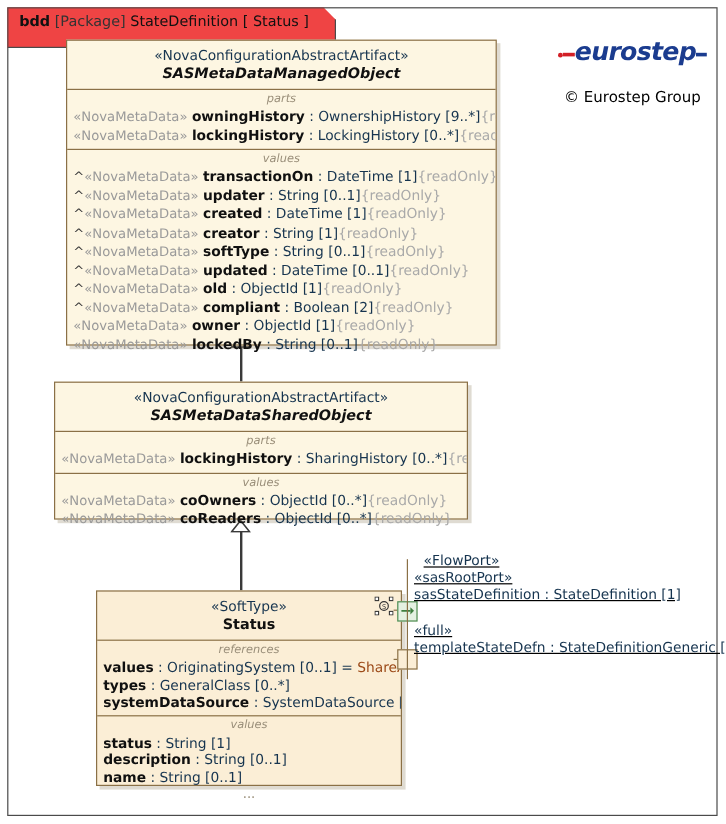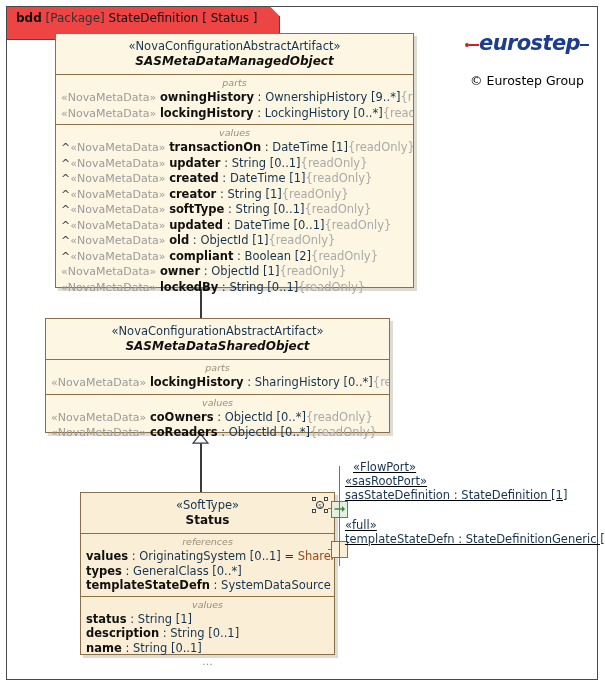--- a/index.html
+++ b/index.html
@@ -187,21 +187,21 @@
         <rect x="12.5" y="0.5" width="3" height="3" fill="#fff" stroke="#333" stroke-width="0.9"></rect>
         <rect x="0.5" y="12.5" width="3" height="3" fill="#fff" stroke="#333" stroke-width="0.9"></rect>
         <rect x="12.5" y="12.5" width="3" height="3" fill="#fff" stroke="#333" stroke-width="0.9"></rect>
       </svg>
     </div>
     <div class="cmp-sec">
       <div class="sec-label">references</div>
       <div>
           <div class="feat"><span class="pn">values</span><span class="ty"> : OriginatingSystem [0..1] = </span><span class="dv">ShareAspace</span></div>
           <div class="feat"><span class="pn">types</span><span class="ty"> : GeneralClass [0..*]</span></div>
-          <div class="feat"><span class="pn">templateStateDefn</span><span class="ty"> : SystemDataSource [0..1]</span></div>
+          <div class="feat"><span class="pn">systemDataSource</span><span class="ty"> : SystemDataSource [0..1]</span></div>
         </div>
     </div>
     <div class="cmp-sec last">
       <div class="sec-label">values</div>
       <div>
           <div class="feat"><span class="pn">status</span><span class="ty"> : String [1]</span></div>
           <div class="feat"><span class="pn">description</span><span class="ty"> : String [0..1]</span></div>
           <div class="feat"><span class="pn">name</span><span class="ty"> : String [0..1]</span></div>
         </div>
       <div class="feat-ell">...</div>

